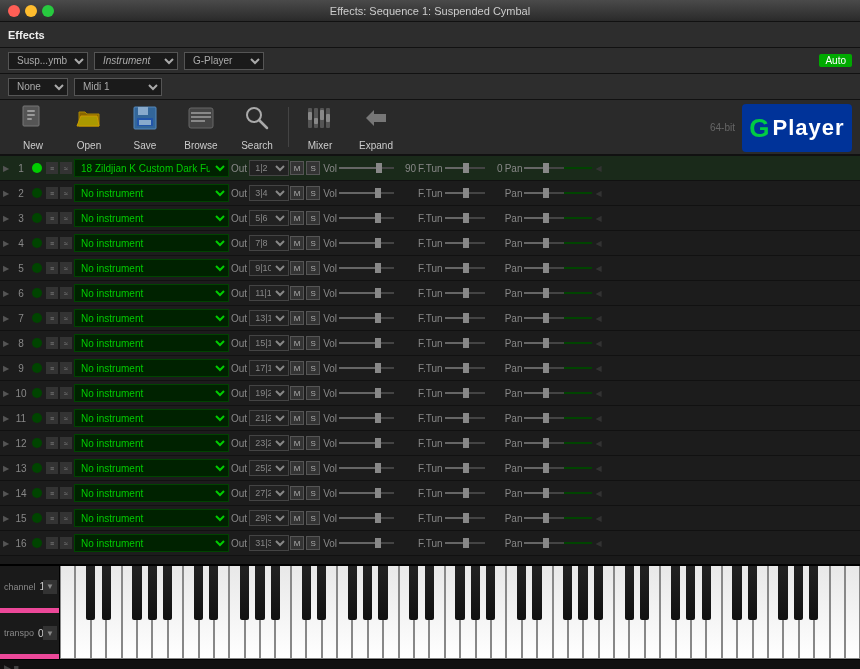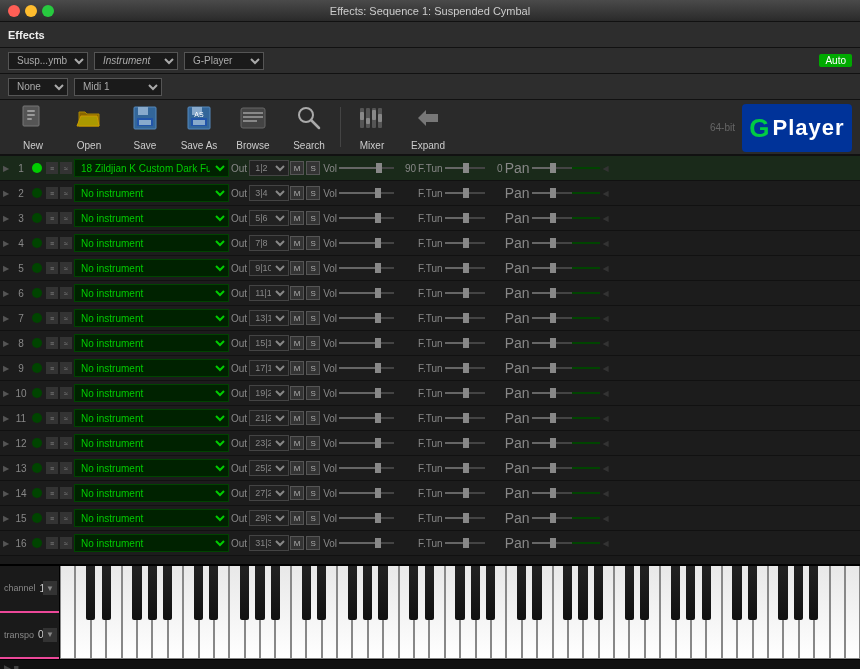--- a/index.html
+++ b/index.html
@@ -342,21 +342,21 @@
     }
     .ftun-val {
       width: 18px;
       text-align: right;
       color: #888;
       font-size: 10px;
       flex-shrink: 0;
     }
     .pan-label {
       color: #888;
-      font-size: 14px;
+      font-size: 10px;
       margin: 0 2px;
       flex-shrink: 0;
     }
     .pan-slider {
       width: 40px;
       height: 16px;
       position: relative;
       flex-shrink: 0;
     }
     .pan-val {
@@ -392,21 +392,21 @@
       display: flex;
       flex-direction: column;
       background: #1a1a1a;
       border-right: 1px solid #000;
     }
     .piano-ctrl-item {
       flex: 1;
       display: flex;
       align-items: center;
       padding: 2px 4px;
-      border-bottom: 2px solid #ec4899;
+      border-bottom: 5px solid #ec4899;
       position: relative;
     }
     .ctrl-label {
       font-size: 9px;
       color: #888;
       writing-mode: horizontal-tb;
     }
     .ctrl-val {
       font-size: 10px;
       color: #ccc;
@@ -521,32 +521,20 @@
       <svg viewBox="0 0 28 28" fill="none">
         <rect x="3" y="3" width="22" height="22" rx="1" fill="#336699" stroke="#5588bb"></rect>
         <rect x="7" y="3" width="10" height="8" rx="0" fill="#88aacc"></rect>
         <rect x="6" y="14" width="16" height="8" rx="0" fill="#2255aa"></rect>
         <rect x="8" y="16" width="12" height="5" rx="0" fill="#88aacc"></rect>
       </svg>
     </div>
     <span>Save</span>
   </button>
 
-  <button class="tool-btn" style="width:50px;">
-    <div class="tool-icon">
-      <svg viewBox="0 0 28 28" fill="none">
-        <rect x="3" y="3" width="22" height="22" rx="1" fill="#336699" stroke="#5588bb"></rect>
-        <rect x="7" y="3" width="10" height="8" rx="0" fill="#88aacc"></rect>
-        <rect x="6" y="14" width="16" height="8" rx="0" fill="#2255aa"></rect>
-        <rect x="8" y="16" width="12" height="5" rx="0" fill="#88aacc"></rect>
-        <text x="14" y="13" fill="#fff" font-size="7" text-anchor="middle">AS</text>
-      </svg>
-    </div>
-    <span>Save As</span>
-  </button>
 
   <button class="tool-btn">
     <div class="tool-icon">
       <svg viewBox="0 0 28 28" fill="none">
         <rect x="2" y="4" width="24" height="20" rx="2" fill="#444" stroke="#666"></rect>
         <rect x="4" y="8" width="20" height="2" fill="#888"></rect>
         <rect x="4" y="12" width="20" height="2" fill="#888"></rect>
         <rect x="4" y="16" width="14" height="2" fill="#888"></rect>
       </svg>
     </div>

